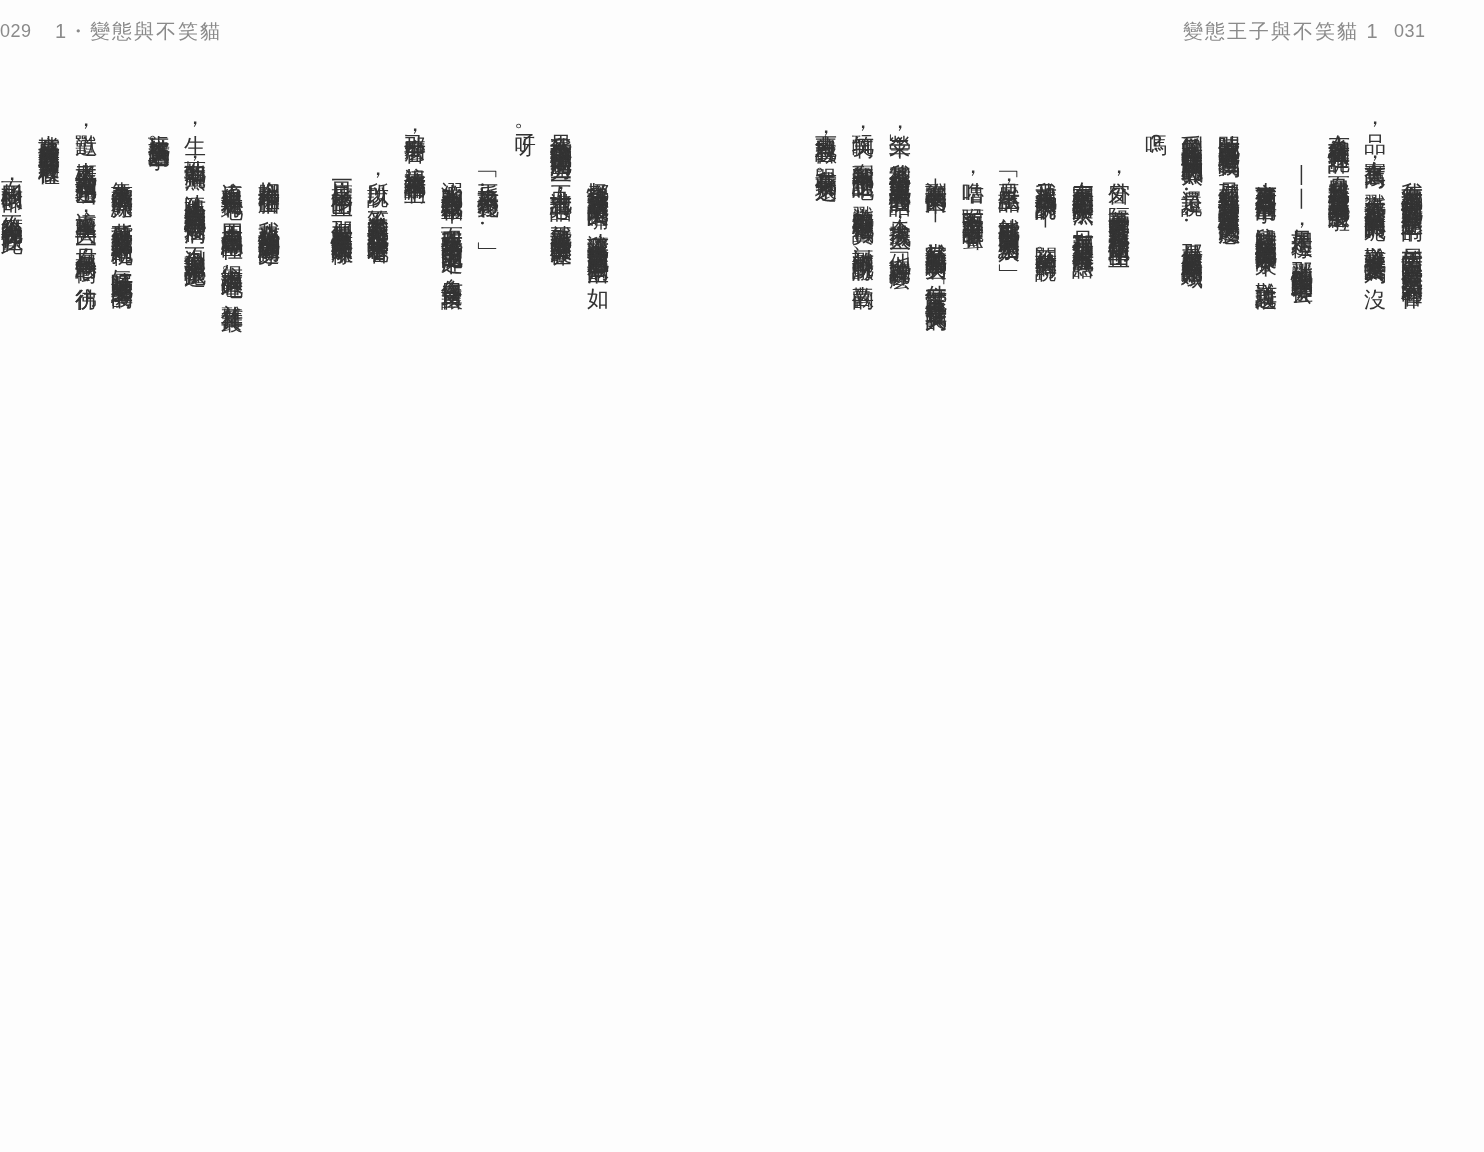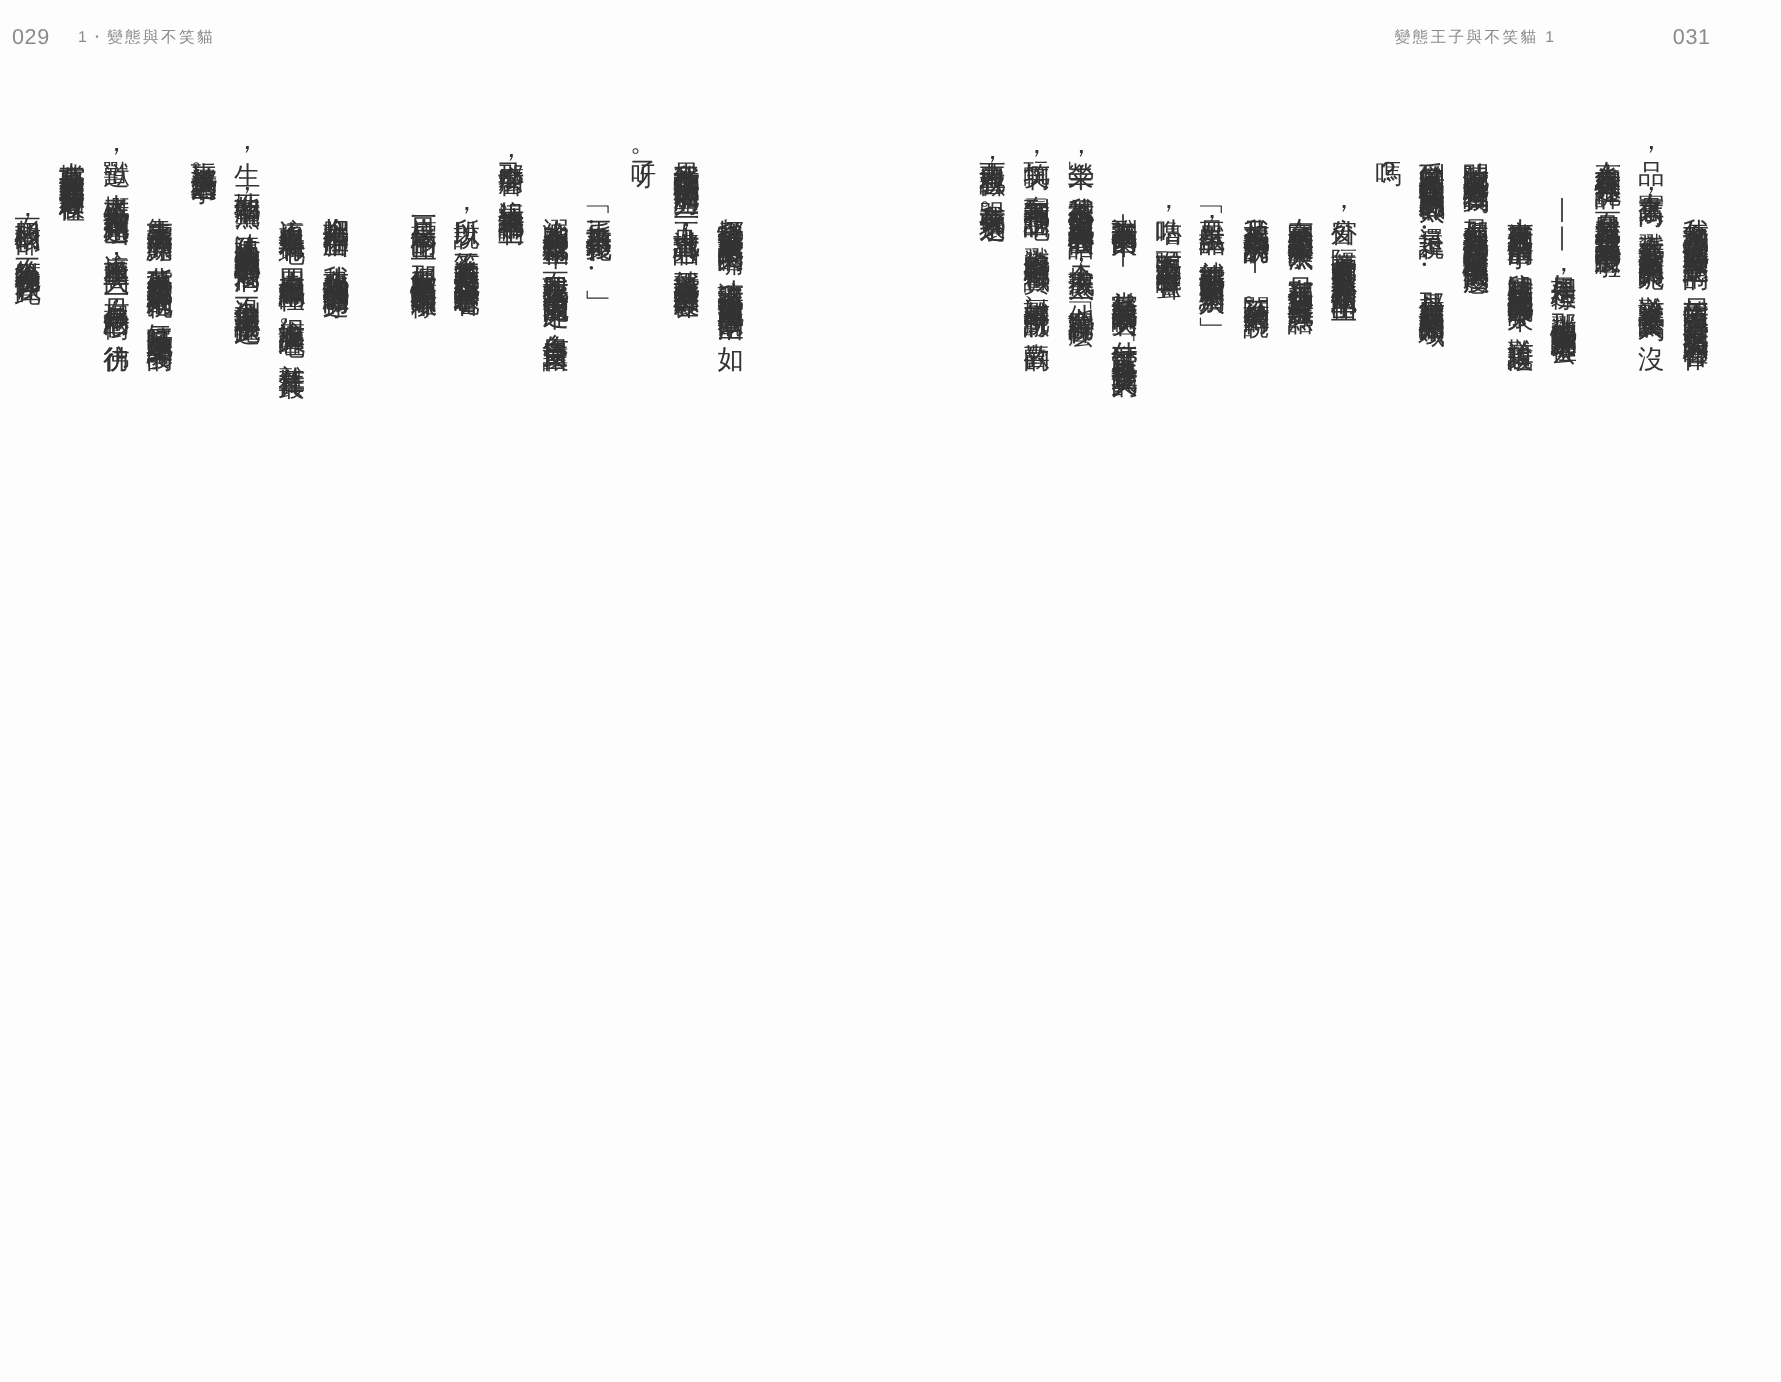--- a/index.html
+++ b/index.html
@@ -2,44 +2,44 @@
 <html lang="zh-Hant"><head>
   <meta charset="utf-8">
   <style>
     html, body { margin: 0; padding: 0; }
     body {
       width: 1484px; height: 1152px; position: relative; overflow: hidden;
       background: #fdfdfd; color: #333333;
       font-family: "DejaVu Serif", serif;
     }
     .page { position: absolute; top: 0; width: 742px; height: 1152px; }
-    .page.left { left: 10px; }
+    .page.left { left: 0; }
     .page.right { left: 742px; }
     .folio, .running-head {
       position: absolute; top: 20px;
       font-family: "Liberation Sans", sans-serif;
-      font-size: 13px; line-height: 22px; color: #8a8a8a;
+      font-size: 20px; line-height: 22px; color: #8a8a8a;
       white-space: nowrap; letter-spacing: 2px;
     }
     .folio { font-size: 18px; letter-spacing: 0.5px; }
     .col {
       position: absolute; top: 117px;
       width: 24px; height: 948px;
       writing-mode: vertical-rl;
       font-size: 22px; line-height: 24px;
       letter-spacing: 1.7px;
       white-space: nowrap;
     }
     .col.ind { padding-top: 47.4px; height: 900.6px; }
   </style>
 </head>
 <body>
 
 <div class="page right">
-  <div class="running-head" style="left:420px">變態王子與不笑貓 1</div>
+  <div class="running-head" style="left:441px">變態王子與不笑貓 1</div>
   <div class="folio" style="left:652px">031</div>
 
   <div>
     <div class="col ind" style="left:658px;letter-spacing:2.34px">我怎麼想都不覺得他的精神狀態是正常的。居然用區區一百圓賤價賣出人類的睿智作</div>
     <div class="col" style="left:621px">品，實在太高尚了，戳太才不是那種有著高尚品德的男人呢。難道說戳太其實是女人嗎？沒</div>
     <div class="col" style="left:585px">有人希望看到敘述性詭計，而且我是絕對不會承認這種詭異的事態發展啦。</div>
   </div>
   <div>
     <div class="col ind" style="left:548px">——如果是這樣，那戳太的煩惱又消失到哪裡去了？</div>
   </div>

